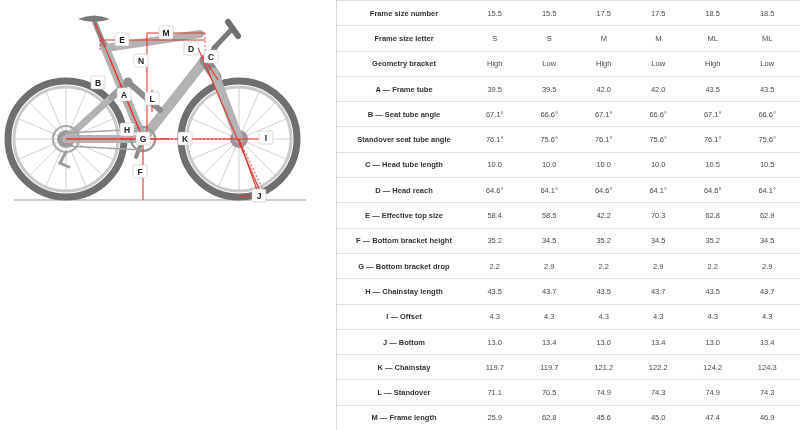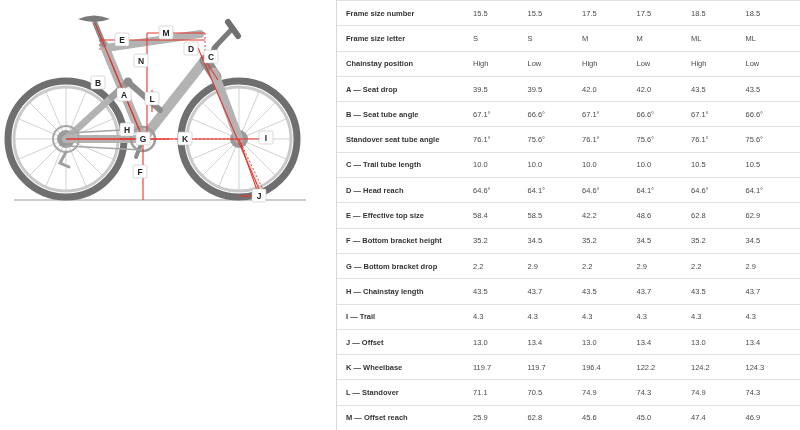--- a/index.html
+++ b/index.html
@@ -33,20 +33,21 @@
     top: 0;
     left: 0;
   }
 
   
   #table-panel {
     flex: 1 1 auto;
     height: 430px;
     overflow: hidden;
     border-left: 1px solid #d8d8d8;
+    text-align: center;
   }
   table.geo {
     border-collapse: collapse;
     width: 464px;
     table-layout: fixed;
     font-size: 7.4px;
     color: #3a3a3a;
   }
   table.geo tr {
     height: 25.3px;
@@ -291,32 +292,32 @@
           <td class="val">S</td>
           <td class="val">S</td>
           <td class="val">M</td>
           <td class="val">M</td>
           <td class="val">ML</td>
           <td class="val">ML</td>
           <td class="val">L</td>
 
         </tr>
         <tr>
-          <td class="label">Chainstay position</td>
+          <td class="label">Geometry bracket</td>
           <td class="val">High</td>
           <td class="val">Low</td>
           <td class="val">High</td>
           <td class="val">Low</td>
           <td class="val">High</td>
           <td class="val">Low</td>
           <td class="val">High</td>
 
         </tr>
         <tr>
-          <td class="label">A — Seat drop</td>
+          <td class="label">A — Frame tube</td>
           <td class="val">39.5</td>
           <td class="val">39.5</td>
           <td class="val">42.0</td>
           <td class="val">42.0</td>
           <td class="val">43.5</td>
           <td class="val">43.5</td>
           <td class="val">45.0</td>
 
         </tr>
         <tr>
@@ -335,21 +336,21 @@
           <td class="val">76.1°</td>
           <td class="val">75.6°</td>
           <td class="val">76.1°</td>
           <td class="val">75.6°</td>
           <td class="val">76.1°</td>
           <td class="val">75.6°</td>
           <td class="val">76.1°</td>
 
         </tr>
         <tr>
-          <td class="label">C — Trail tube length</td>
+          <td class="label">C — Head tube length</td>
           <td class="val">10.0</td>
           <td class="val">10.0</td>
           <td class="val">10.0</td>
           <td class="val">10.0</td>
           <td class="val">10.5</td>
           <td class="val">10.5</td>
           <td class="val">11.5</td>
 
         </tr>
         <tr>
@@ -361,21 +362,21 @@
           <td class="val">64.6°</td>
           <td class="val">64.1°</td>
           <td class="val">64.6°</td>
 
         </tr>
         <tr>
           <td class="label">E — Effective top size</td>
           <td class="val">58.4</td>
           <td class="val">58.5</td>
           <td class="val">42.2</td>
-          <td class="val">48.6</td>
+          <td class="val">70.3</td>
           <td class="val">62.8</td>
           <td class="val">62.9</td>
           <td class="val">64.7</td>
 
         </tr>
         <tr>
           <td class="label">F — Bottom bracket height</td>
           <td class="val">35.2</td>
           <td class="val">34.5</td>
           <td class="val">35.2</td>
@@ -401,65 +402,65 @@
           <td class="val">43.5</td>
           <td class="val">43.7</td>
           <td class="val">43.5</td>
           <td class="val">43.7</td>
           <td class="val">43.5</td>
           <td class="val">43.7</td>
           <td class="val">43.5</td>
 
         </tr>
         <tr>
-          <td class="label">I — Trail</td>
-          <td class="val">4.3</td>
-          <td class="val">4.3</td>
-          <td class="val">4.3</td>
-          <td class="val">4.3</td>
-          <td class="val">4.3</td>
-          <td class="val">4.3</td>
-          <td class="val">4.3</td>
-
-        </tr>
-        <tr>
-          <td class="label">J — Offset</td>
+          <td class="label">I — Offset</td>
+          <td class="val">4.3</td>
+          <td class="val">4.3</td>
+          <td class="val">4.3</td>
+          <td class="val">4.3</td>
+          <td class="val">4.3</td>
+          <td class="val">4.3</td>
+          <td class="val">4.3</td>
+
+        </tr>
+        <tr>
+          <td class="label">J — Bottom</td>
           <td class="val">13.0</td>
           <td class="val">13.4</td>
           <td class="val">13.0</td>
           <td class="val">13.4</td>
           <td class="val">13.0</td>
           <td class="val">13.4</td>
           <td class="val">13.0</td>
 
         </tr>
         <tr>
-          <td class="label">K — Wheelbase</td>
+          <td class="label">K — Chainstay</td>
           <td class="val">119.7</td>
           <td class="val">119.7</td>
-          <td class="val">196.4</td>
+          <td class="val">121.2</td>
           <td class="val">122.2</td>
           <td class="val">124.2</td>
           <td class="val">124.3</td>
           <td class="val">126.3</td>
 
         </tr>
         <tr>
           <td class="label">L — Standover</td>
           <td class="val">71.1</td>
           <td class="val">70.5</td>
           <td class="val">74.9</td>
           <td class="val">74.3</td>
           <td class="val">74.9</td>
           <td class="val">74.3</td>
           <td class="val">75.9</td>
 
         </tr>
         <tr>
-          <td class="label">M — Offset reach</td>
+          <td class="label">M — Frame length</td>
           <td class="val">25.9</td>
           <td class="val">62.8</td>
           <td class="val">45.6</td>
           <td class="val">45.0</td>
           <td class="val">47.4</td>
           <td class="val">46.9</td>
           <td class="val">49.1</td>
 
         </tr>
 

